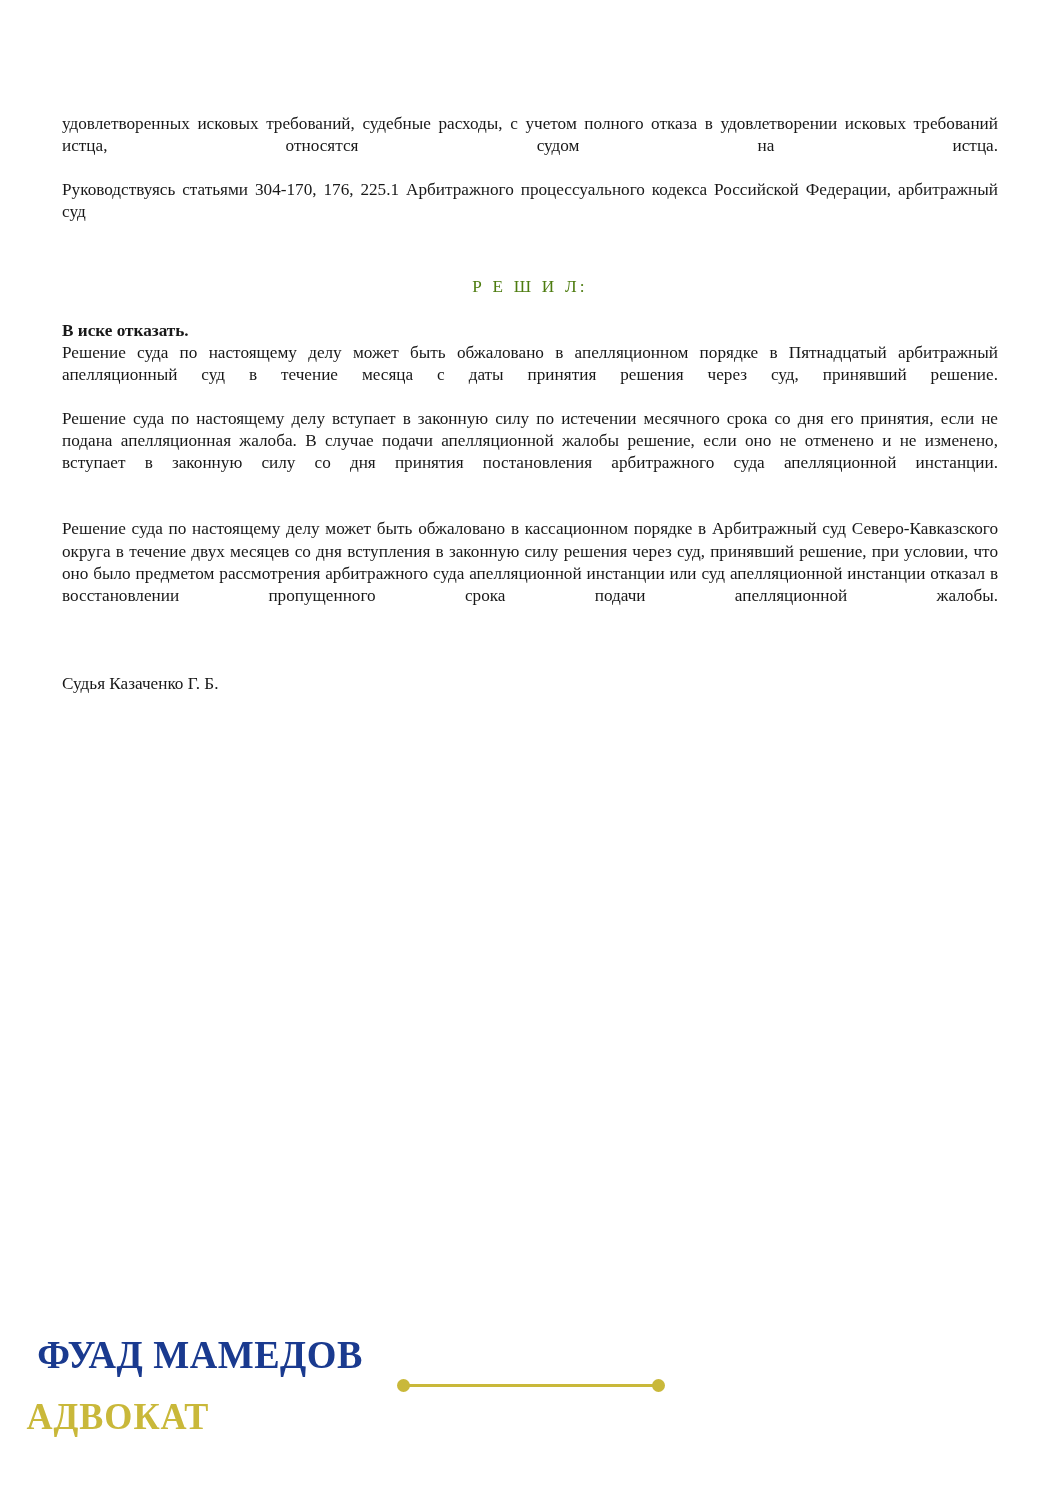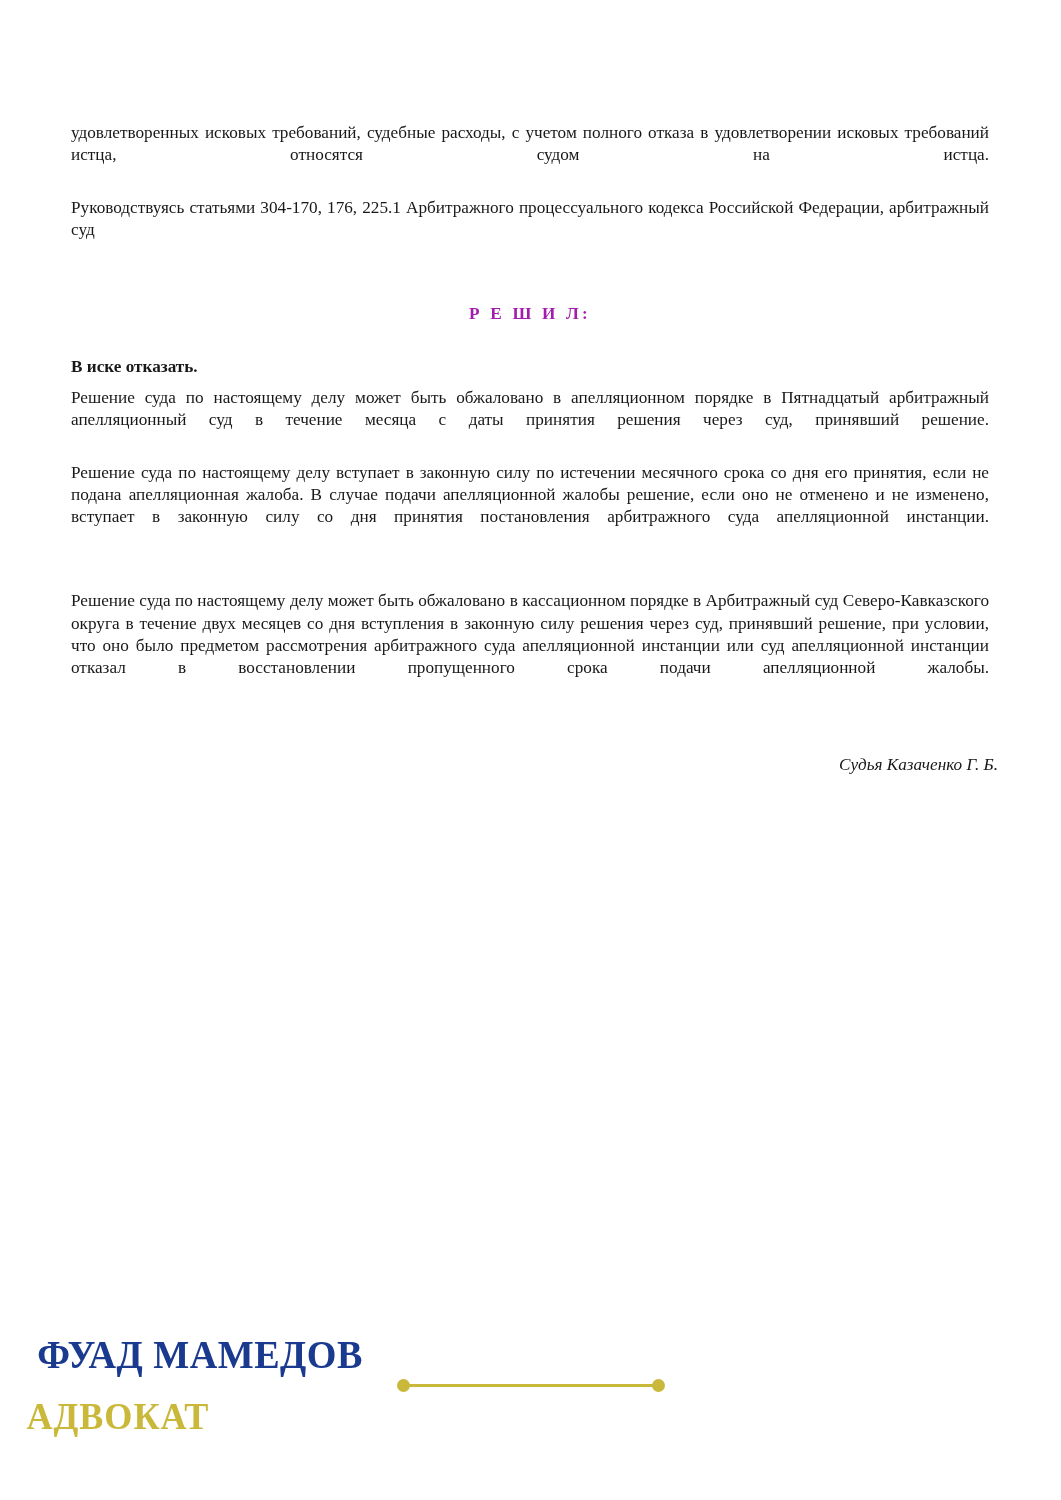--- a/index.html
+++ b/index.html
@@ -19,21 +19,21 @@
   }
 
   .doc-body {
     position: absolute;
     left: 62px;
     top: 113px;
     width: 936px;
   }
 
   .para {
-    margin: 9px;
+    margin: 0;
     font-size: 17.2px;
     line-height: 22.1px;
     text-align: justify;
     text-justify: inter-word;
     color: #181818;
     hyphens: none;
   }
   
   .para.force-justify::after {
     content: "";
@@ -42,36 +42,35 @@
   }
 
   .bold {
     font-weight: bold;
   }
 
   .decision-heading {
     margin: 0;
     font-size: 17.2px;
     line-height: 22.1px;
-    font-weight: bold;
+    font-weight: normal;
     letter-spacing: 3.2px;
     text-align: center;
-    color: #a21caf;
+    color: #4d7c0f;
   }
   .spacer-m  { height: 22px; }
   .spacer-l  { height: 30px; }
   .spacer-xl { height: 44px; }
 
   .judge-line {
     margin: 0;
     font-size: 17.2px;
     line-height: 22.1px;
-    text-align: right;
+    text-align: left;
     color: #181818;
-    font-style: italic;
   }
 
   
   .logo {
     position: absolute;
     left: 0;
     top: 1332px;
     width: 1061px;
     text-align: left;
     user-select: none;

